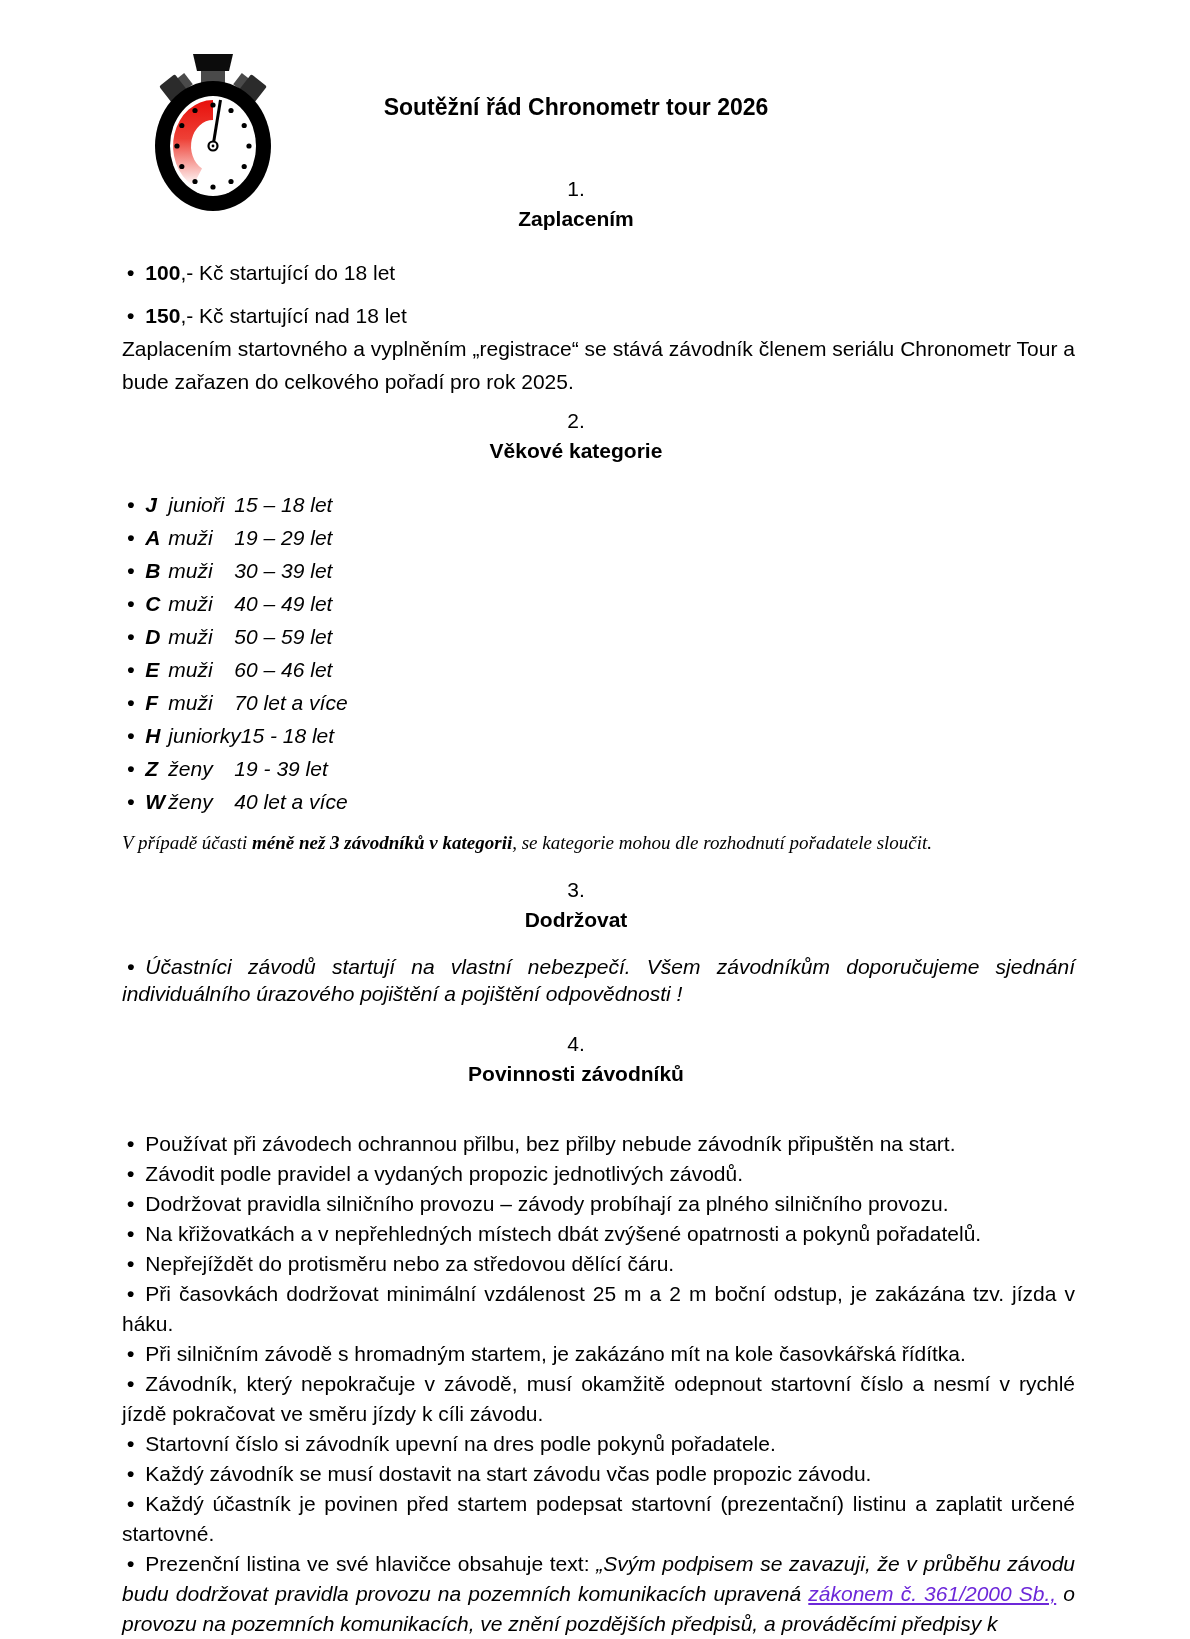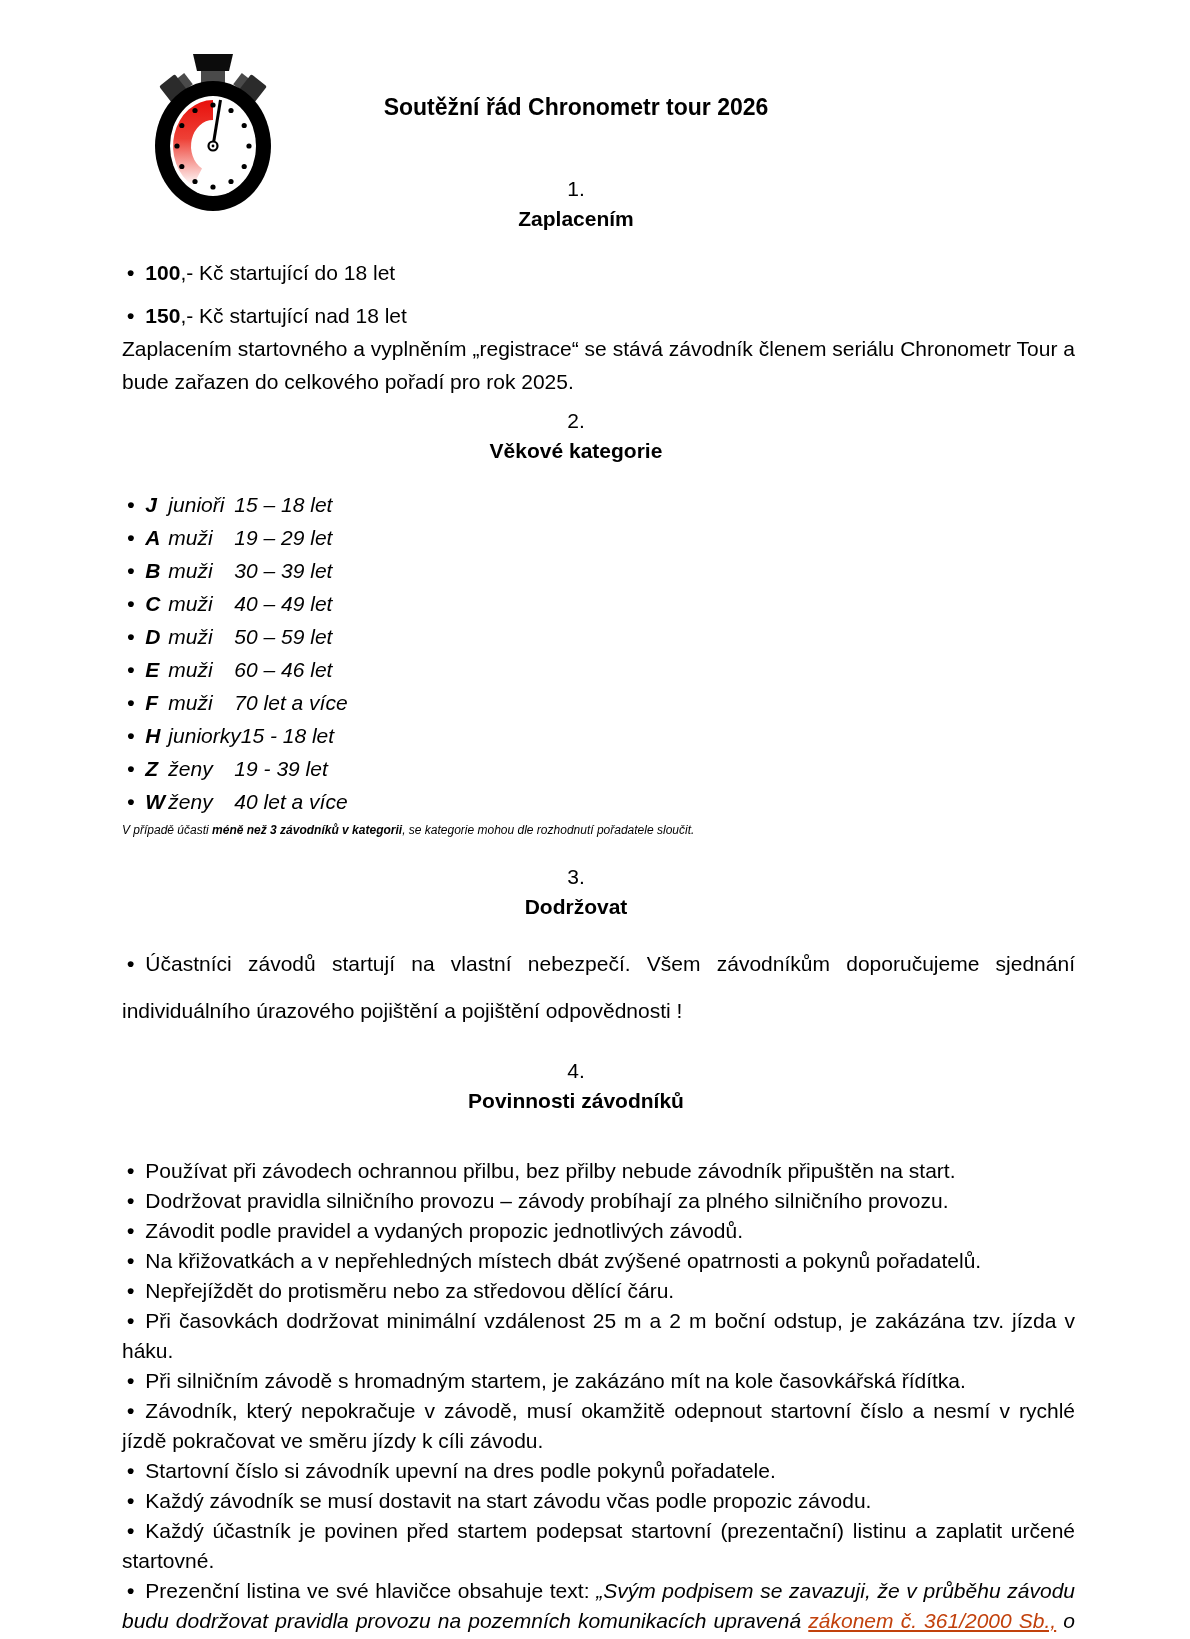--- a/index.html
+++ b/index.html
@@ -23,28 +23,28 @@
   li.b { text-indent:5px; }
   li.b::before { content:"\2022"; padding-right:11px; font-weight:700; }
   .fee-list { margin-top:22px; }
   .fee-list li { line-height:33px;margin-top:10px; }
   .fee-list b { font-weight:700; }
   .para { line-height:33px; text-align:justify; }
   .cat-list { margin-top:22px; }
   .cat-list li { line-height:33px;font-style:italic; }
   .cat-code  { display:inline-block; min-width:23px; font-weight:700; text-indent:0; }
   .cat-group { display:inline-block; min-width:66px; text-indent:0; }
-  .note { font-style:italic; font-size:12px; line-height:24px; }
+  .note { margin-top:13px; font-style:italic; font-size:19px; line-height:24px;font-family:Liberation Serif, serif; }
   .note b { font-weight:700; }
   .s3-list { margin-top:18px; }
-  .s3-list li { line-height:47px; text-align:justify; }
+  .s3-list li { line-height:27px; text-align:justify;font-style:italic; }
   .duty-list { margin-top:40px; }
   .duty-list li { line-height:30px; text-align:justify; }
   .it { font-style:italic; }
-  .law-link { color:#c2410c; text-decoration:underline; font-style:italic; cursor:pointer; }
+  .law-link { color:#6d28d9; text-decoration:underline; font-style:italic; cursor:pointer; }
 </style>
 </head>
 <body>
 
 <svg class="logo" viewBox="0 0 134 162" aria-hidden="true">
   <defs>
     <linearGradient id="rg" x1="0" y1="0" x2="0" y2="1">
       <stop offset="0" stop-color="#e8100c"></stop>
       <stop offset="0.45" stop-color="#ee4036"></stop>
       <stop offset="1" stop-color="#ffffff"></stop>
@@ -124,22 +124,22 @@
 
   <ul class="s3-list">
     <li class="b">Účastníci závodů startují na vlastní nebezpečí. Všem závodníkům doporučujeme sjednání individuálního úrazového pojištění a pojištění odpovědnosti !</li>
   </ul>
 
   <div id="s4-num" class="sec-num center">4.</div>
   <div class="sec-head center">Povinnosti závodníků</div>
 
   <ul class="duty-list">
     <li class="b">Používat při závodech ochrannou přilbu, bez přilby nebude závodník připuštěn na start.</li>
+    <li class="b">Závodit podle pravidel a vydaných propozic jednotlivých závodů.</li>
     <li class="b">Dodržovat pravidla silničního provozu – závody probíhají za plného silničního provozu.</li>
-    <li class="b">Závodit podle pravidel a vydaných propozic jednotlivých závodů.</li>
     <li class="b">Na křižovatkách a v nepřehledných místech dbát zvýšené opatrnosti a pokynů pořadatelů.</li>
     <li class="b">Nepřejíždět do protisměru nebo za středovou dělící čáru.</li>
     <li class="b">Při časovkách dodržovat minimální vzdálenost 25 m a 2 m boční odstup, je zakázána tzv. jízda v háku.</li>
     <li class="b">Při silničním závodě s hromadným startem, je zakázáno mít na kole časovkářská řídítka.</li>
     <li class="b">Závodník, který nepokračuje v závodě, musí okamžitě odepnout startovní číslo a nesmí v rychlé jízdě pokračovat ve směru jízdy k cíli závodu.</li>
     <li class="b">Startovní číslo si závodník upevní na dres podle pokynů pořadatele.</li>
     <li class="b">Každý závodník se musí dostavit na start závodu včas podle propozic závodu.</li>
     <li class="b">Každý účastník je povinen před startem podepsat startovní (prezentační) listinu a zaplatit určené startovné.</li>
     <li class="b"><span>Prezenční listina ve své hlavičce obsahuje text: </span><span class="it">„Svým podpisem se zavazuji, že v průběhu závodu budu dodržovat pravidla provozu na pozemních komunikacích upravená </span><a class="law-link">zákonem č. 361/2000 Sb.,</a><span class="it"> o provozu na pozemních komunikacích, ve znění pozdějších předpisů, a prováděcími předpisy k</span></li>
   </ul>

